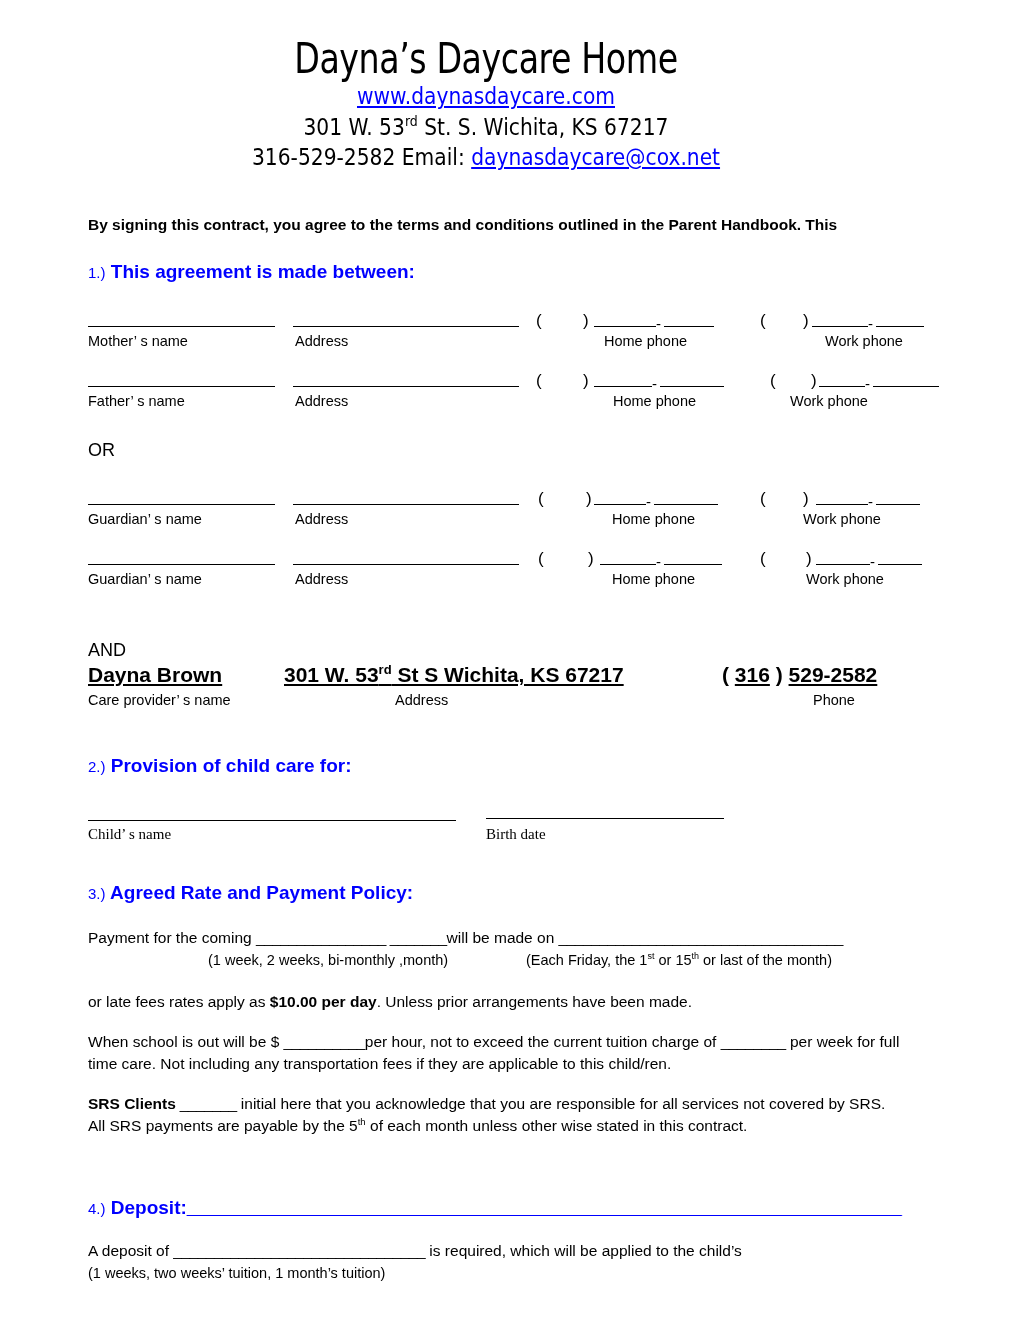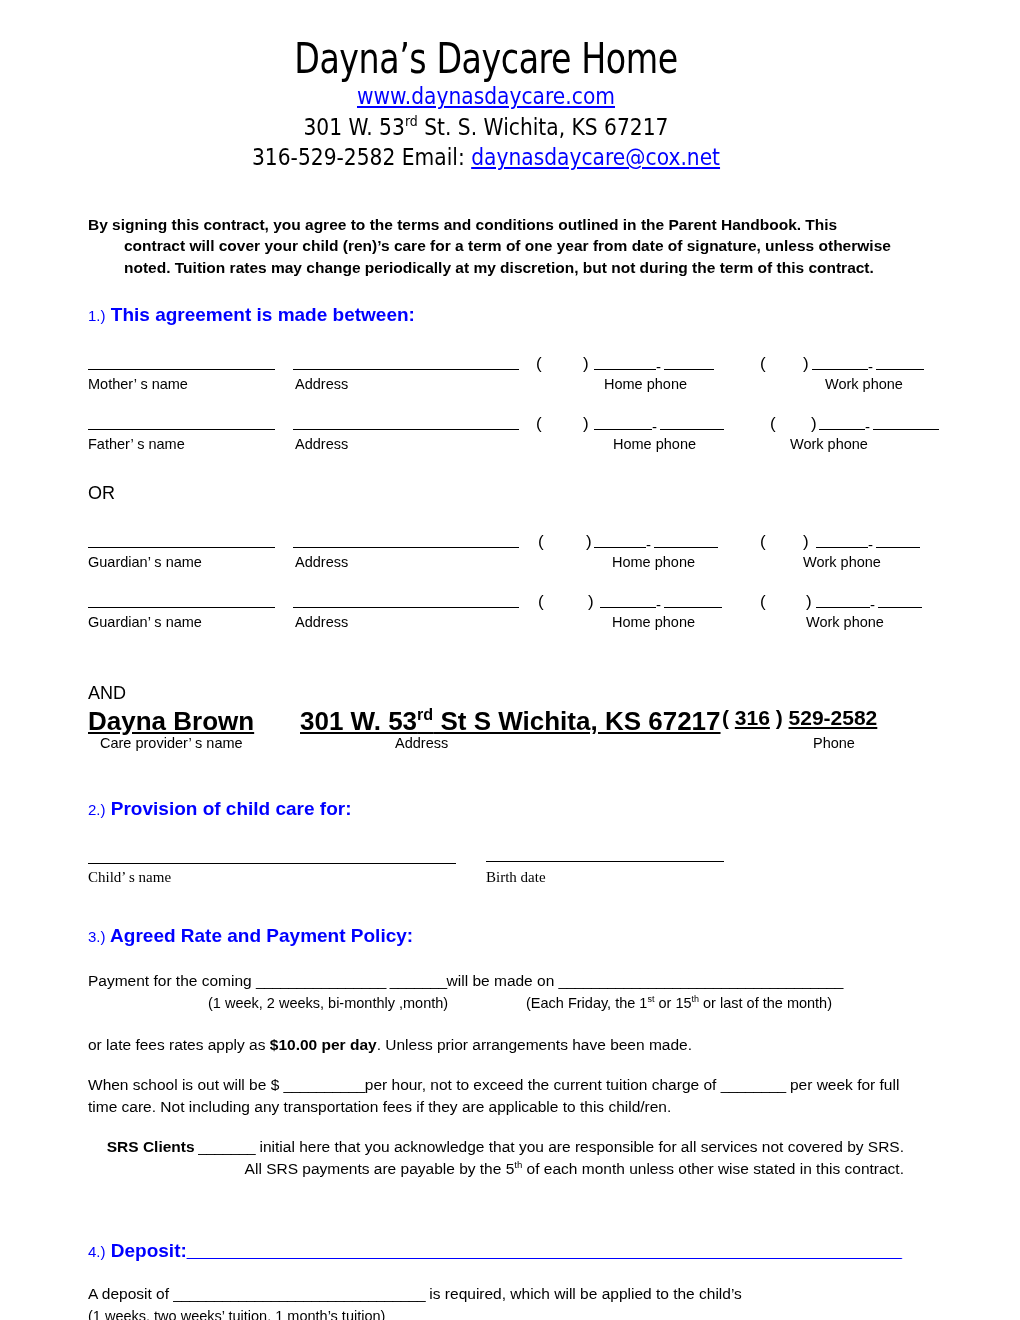--- a/index.html
+++ b/index.html
@@ -110,21 +110,21 @@
   }
 
   
   .prov {
     position: relative;
     height: 54px;
     margin-top: 2px;
   }
   .prov .big {
     position: absolute;
-    font-size: 26px;
+    font-size: 21px;
     font-weight: bold;
     text-decoration: underline;
     white-space: nowrap;
     top: 0;
   }
   .prov .plain {
     position: absolute;
     font-size: 21px;
     font-weight: bold;
     white-space: nowrap;
@@ -166,21 +166,20 @@
       <span class="hdr-link">www.daynasdaycare.com</span>
     </div>
     <div class="hdr-line"><span>301 W. 53</span><sup>rd</sup><span> St. S. Wichita, KS 67217</span></div>
     <div class="hdr-line"><span>316-529-2582 Email: </span><span class="hdr-link">daynasdaycare@cox.net</span></div>
   </div>
 
   <div class="body-wrap">
 
     <div class="intro">
       <span>By signing this contract, you agree to the terms and conditions outlined in the Parent Handbook. This</span>
-      <span class="cont">contract will cover your child (ren)’s care for a term of one year from date of signature, unless otherwise noted. Tuition rates may change periodically at my discretion, but not during the term of this contract.</span>
     </div>
 
     <h2 class="sec">
       <span class="num">1.)</span>
       <span>This agreement is made between:</span>
     </h2>
 
     <div style="height:22px"></div>
 
     <div class="frow">
@@ -262,23 +261,23 @@
       <div class="fline" style="left:790px; top:20px; width:44px;"></div>
       <div class="flabel" style="left:718px; top:27px;">Work phone</div>
     </div>
 
     <div style="height:36px"></div>
 
     <div class="or-and">AND</div>
 
     <div class="prov">
       <div class="big" style="left:0px;">Dayna Brown</div>
-      <div class="big" style="left:212px;"><span>301 W. 53</span><sup>rd</sup><span> St S Wichita, KS 67217</span></div>
+      <div class="big" style="left:196px;"><span>301 W. 53</span><sup>rd</sup><span> St S Wichita, KS 67217</span></div>
       <div class="plain" style="left:634px;"><span>( </span><span style="text-decoration:underline">316</span><span> ) </span><span style="text-decoration:underline">529-2582</span></div>
-      <div class="sub" style="left:12px;">Care provider’ s name</div>
+      <div class="sub" style="left:0px;">Care provider’ s name</div>
       <div class="sub" style="left:307px;">Address</div>
       <div class="sub" style="left:725px;">Phone</div>
     </div>
 
     <h2 class="sec" style="margin-top:38px;">
       <span class="num">2.)</span>
       <span>Provision of child care for:</span>
     </h2>
 
     <div class="frow" style="margin-top:22px; height:50px;text-align:right;">
@@ -297,21 +296,21 @@
 
     <div class="sub-note" style="height:22px; margin-top:2px;text-align:center;">
       <span style="position:absolute; left:120px;">(1 week, 2 weeks, bi-monthly ,month)</span>
       <span style="position:absolute; left:438px;"><span>(Each Friday, the 1</span><sup>st</sup><span> or 15</span><sup>th</sup><span> or  last of the month)</span></span>
     </div>
 
     <div class="para" style="margin-top:18px;"><span>or late fees rates apply as </span><b>$10.00 per day</b><span>. Unless prior arrangements have been made.</span></div>
 
     <div class="para" style="margin-top:18px;"><span>When school is out will be $  </span><span class="blank">__________</span><span>per hour, not to exceed the current tuition charge of </span><span class="blank">________</span><span> per week for full time care. Not including any transportation fees if they are applicable to this child/ren.</span></div>
 
-    <div class="para" style="margin-top:18px;text-align:right;"><b> SRS Clients</b><span class="blank"> _______</span><span> initial here that you acknowledge that you are responsible for all services not covered by SRS. All SRS payments are payable by the 5</span><sup>th</sup><span> of each month unless other wise stated in this contract.</span></div>
+    <div class="para" style="margin-top:18px;"><b> SRS Clients</b><span class="blank"> _______</span><span> initial here that you acknowledge that you are responsible for all services not covered by SRS. All SRS payments are payable by the 5</span><sup>th</sup><span> of each month unless other wise stated in this contract.</span></div>
 
     <h2 class="sec" style="margin-top:60px; white-space:nowrap; overflow:hidden;">
       <span class="num">4.)</span>
       <span>Deposit:</span><span class="rule">_______________________________________________________________________</span>
     </h2>
 
     <div class="para" style="margin-top:20px;"><span>A deposit of </span><span class="blank">_______________________________</span><span> is required, which will be applied to the child’s</span></div>
 
     <div class="sub-note" style="margin-top:2px;"> (1 weeks, two weeks’ tuition, 1 month’s tuition)</div>
 

